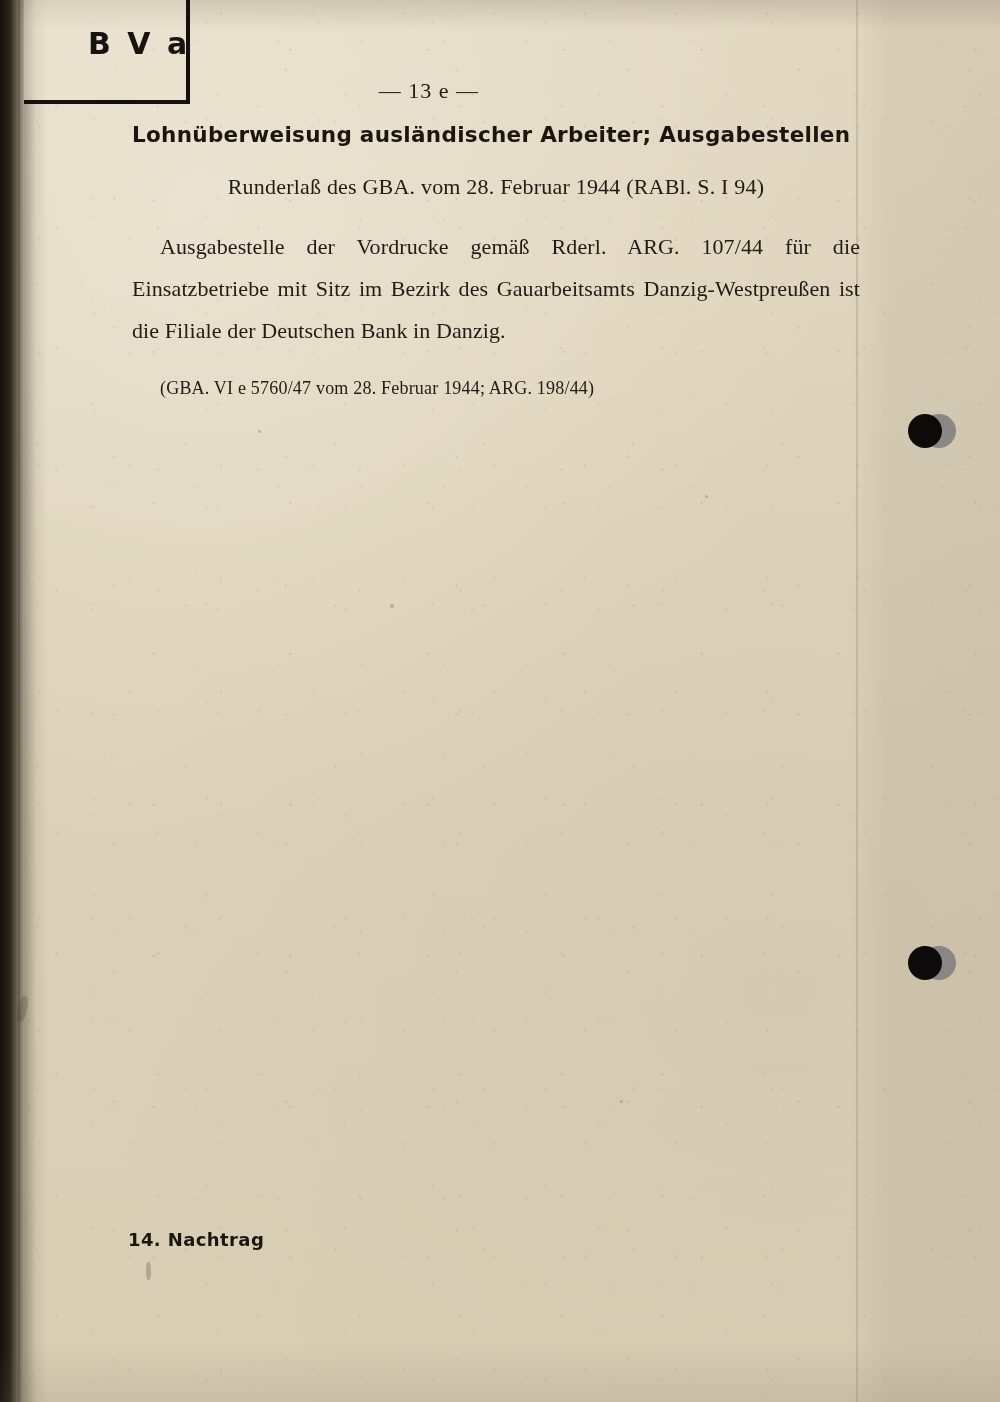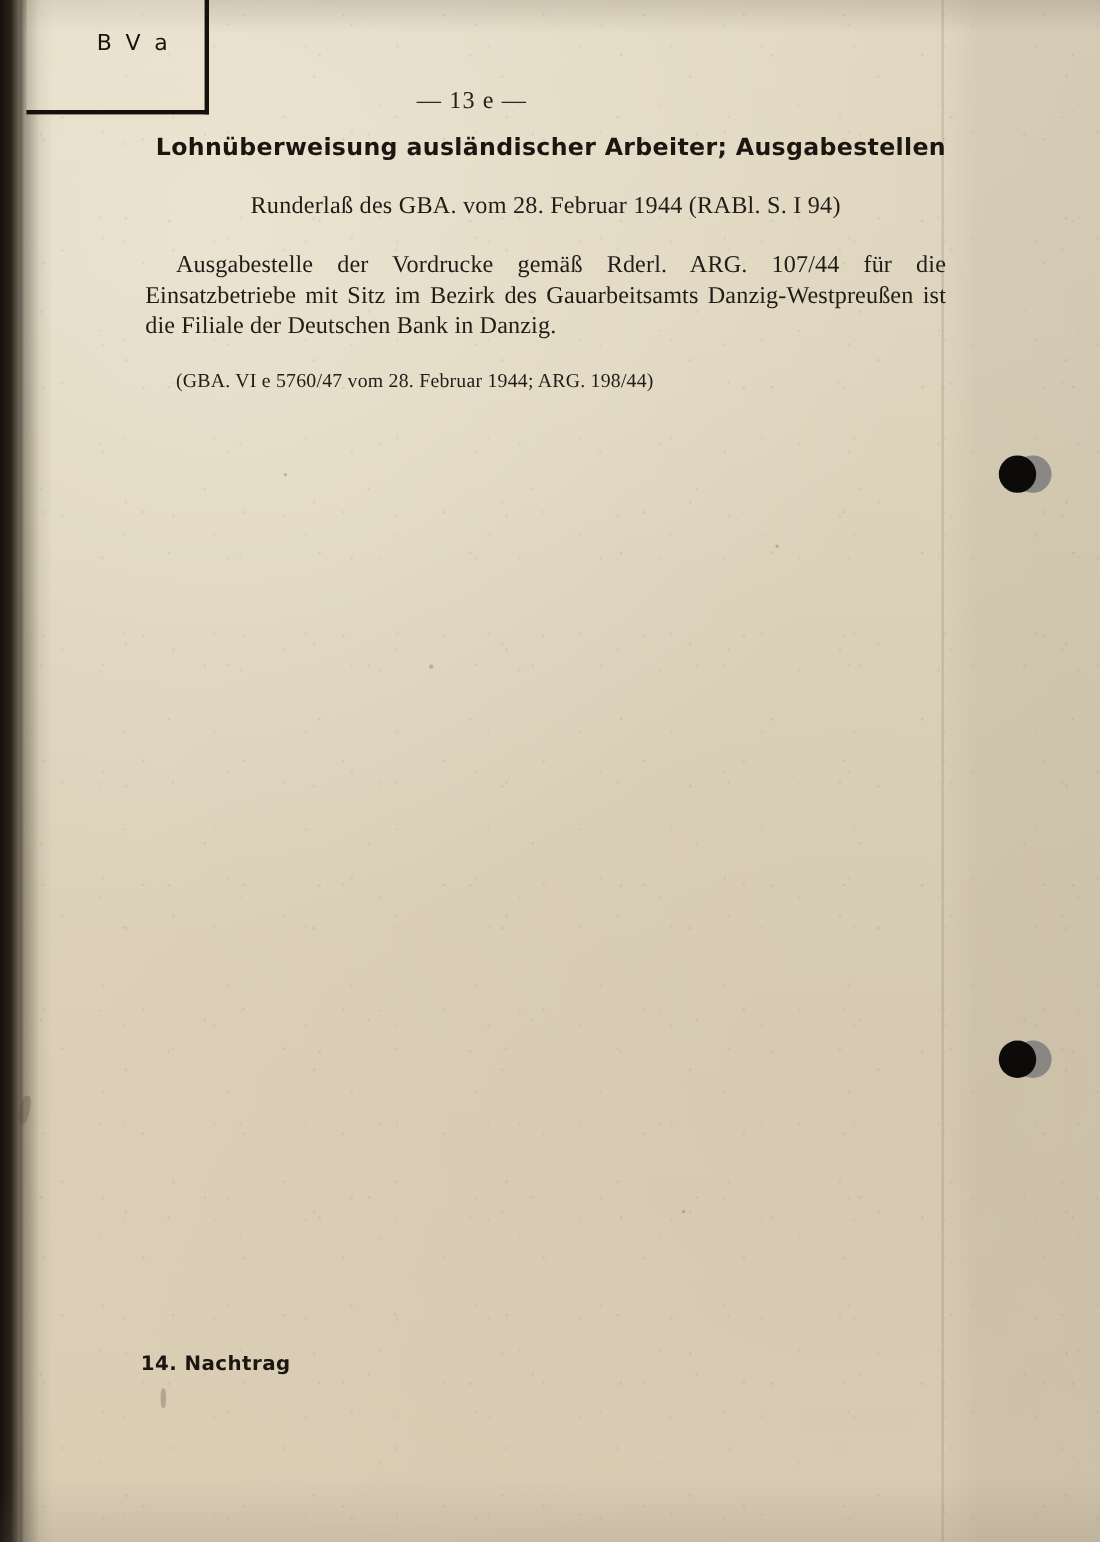--- a/index.html
+++ b/index.html
@@ -91,22 +91,22 @@
     height: 102px;
     border-right: 4px solid #14100c;
     border-bottom: 4px solid #14100c;
     background: rgba(236,228,208,0.38);
   }
   .stamp-text {
     position: absolute;
     left: 88px;
     top: 26px;
     font-family: "DejaVu Sans", sans-serif;
-    font-weight: normal;
-    font-size: 20px;
+    font-weight: bold;
+    font-size: 30px;
     letter-spacing: 3px;
     color: #17130e;
     text-align: center;
   }
 
   
   .page-no {
     position: absolute;
     top: 78px;
     left: 0;
@@ -126,40 +126,40 @@
     top: 118px;
     width: 728px;
   }
 
   h1.title {
     margin: 0;
     font-family: "DejaVu Sans", sans-serif;
     font-weight: bold;
     font-size: 21.5px;
     line-height: 34px;
-    text-align: right;
+    text-align: left;
     color: #1b1710;
     letter-spacing: 0.3px;
   }
   h1.title .l2 { display: block; }
 
   .subtitle {
     margin: 22px 0 0 0;
     text-align: center;
     font-family: "Liberation Serif", serif;
     font-size: 22px;
     color: #201c16;
     letter-spacing: 0.2px;
   }
 
   .body-par {
     margin: 26px 0 0 0;
     font-family: "Liberation Serif", serif;
     font-size: 22px;
-    line-height: 28px;
+    line-height: 42px;
     color: #201c16;
     text-align: justify;
     text-indent: 28px;
     letter-spacing: 0.1px;
   }
 
   .ref-line {
     margin: 26px 0 0 0;
     font-family: "Liberation Serif", serif;
     font-size: 18px;

